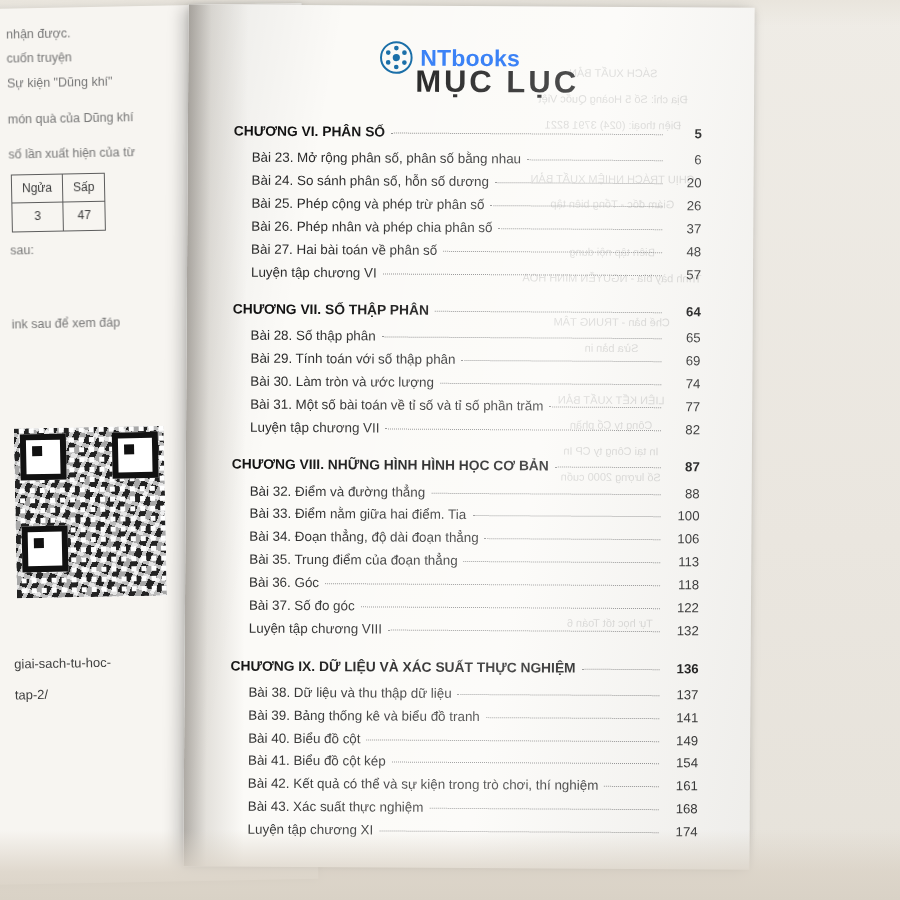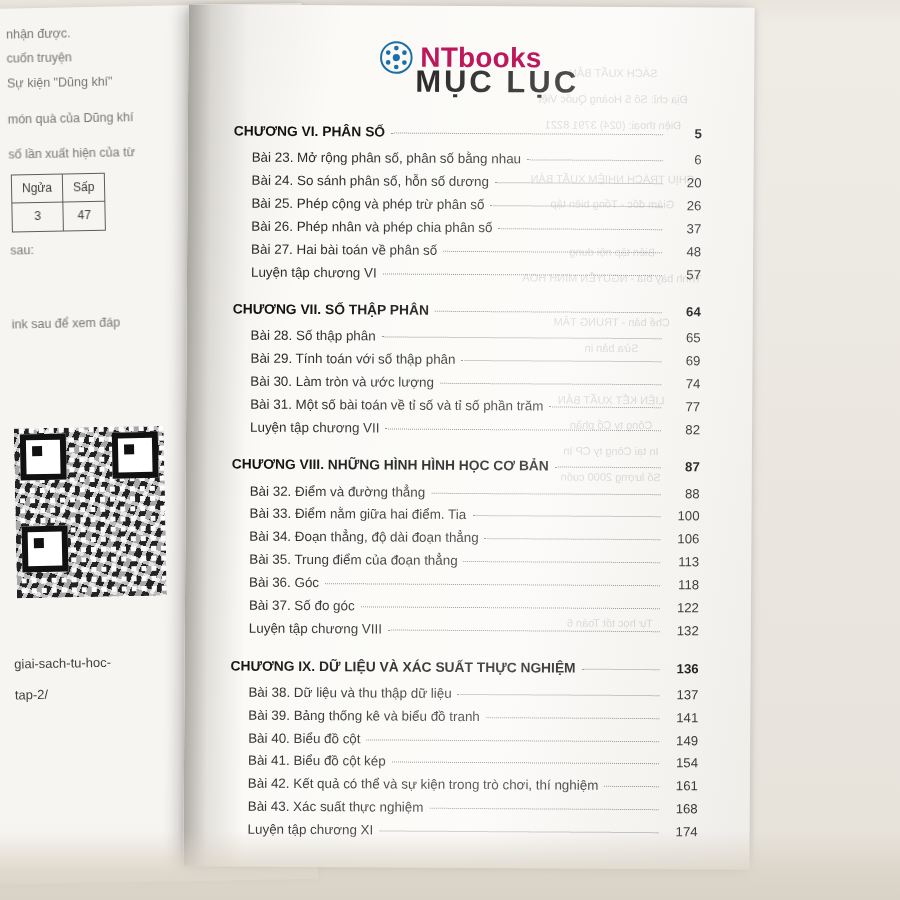--- a/index.html
+++ b/index.html
@@ -179,23 +179,23 @@
     top: 34px;
     display: flex;
     align-items: center;
     gap: 6px;
     z-index: 6;
   }
   .logo-mark {
     width: 36px; height: 36px;
   }
   .logo-text {
-    font-size: 28px;
+    font-size: 23px;
     font-weight: bold;
-    color: #be185d;
+    color: #3b82f6;
     letter-spacing: 0.2px;
   }
 
   .toc-title {
     text-align: center;
     font-size: 31px;
     font-weight: bold;
     letter-spacing: 3px;
     color: #1a1a1a;
     margin: 14px 0 22px 58px;

